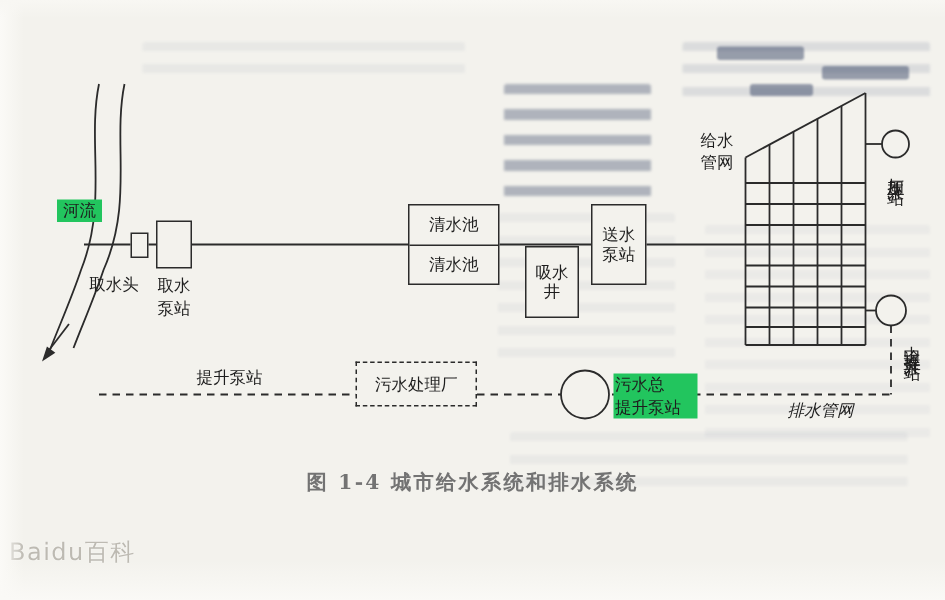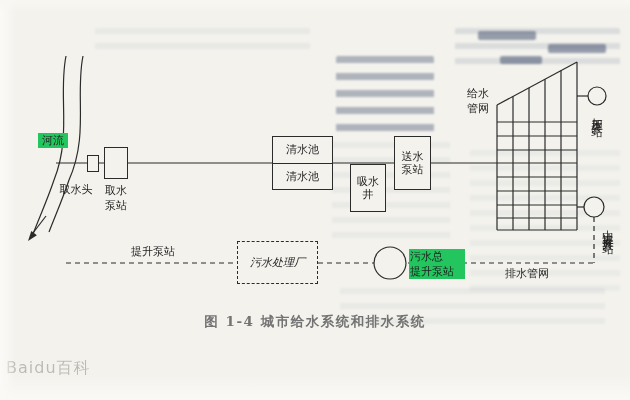--- a/index.html
+++ b/index.html
@@ -127,34 +127,34 @@
   </div>
 
   <div class="box" style="left:350px;top:140px;width:36px;height:48px;margin-top:24px;">
     <span class="wrap" style="width:24px;">吸水井</span>
   </div>
 
   <div class="box" style="left:394px;top:136px;width:37px;height:54px;">
     <span class="wrap" style="width:26px;">送水泵站</span>
   </div>
 
-  <div class="box dashedbox" style="left:237px;top:241px;width:81px;height:43px;font-style:italic;">
+  <div class="box dashedbox" style="left:237px;top:241px;width:81px;height:30px;">
     <span class="wrap">污水处理厂</span>
   </div>
 
   <div class="lbl bg" style="left:38px;top:133px;width:28px;">河流</div>
   <div class="lbl" style="left:56px;top:182px;width:40px;">取水头</div>
   <div class="lbl" style="left:101px;top:183px;width:30px;">取水泵站</div>
   <div class="lbl" style="left:462px;top:86px;width:32px;">给水管网</div>
   <div class="vlbl" style="left:589px;top:109px;height:66px;">加压泵站</div>
   <div class="vlbl" style="left:600px;top:221px;height:100px;">中途提升泵站</div>
   <div class="lbl" style="left:127px;top:244px;width:52px;">提升泵站</div>
   <div class="lbl bg left" style="left:409px;top:249px;width:54px;">污水总
 提升泵站</div>
-  <div class="lbl" style="left:499px;top:266px;width:56px;">排水管网</div>
+  <div class="lbl" style="left:519px;top:266px;width:56px;font-style:italic;">排水管网</div>
 
   <div class="caption">图 1-4  城市给水系统和排水系统</div>
   <div class="watermark">Baidu百科</div>
 
   <div class="edge edge-left"></div>
   <div class="edge edge-bottom"></div>
   <div class="edge edge-top"></div>
 </div>
 
 </body></html>

